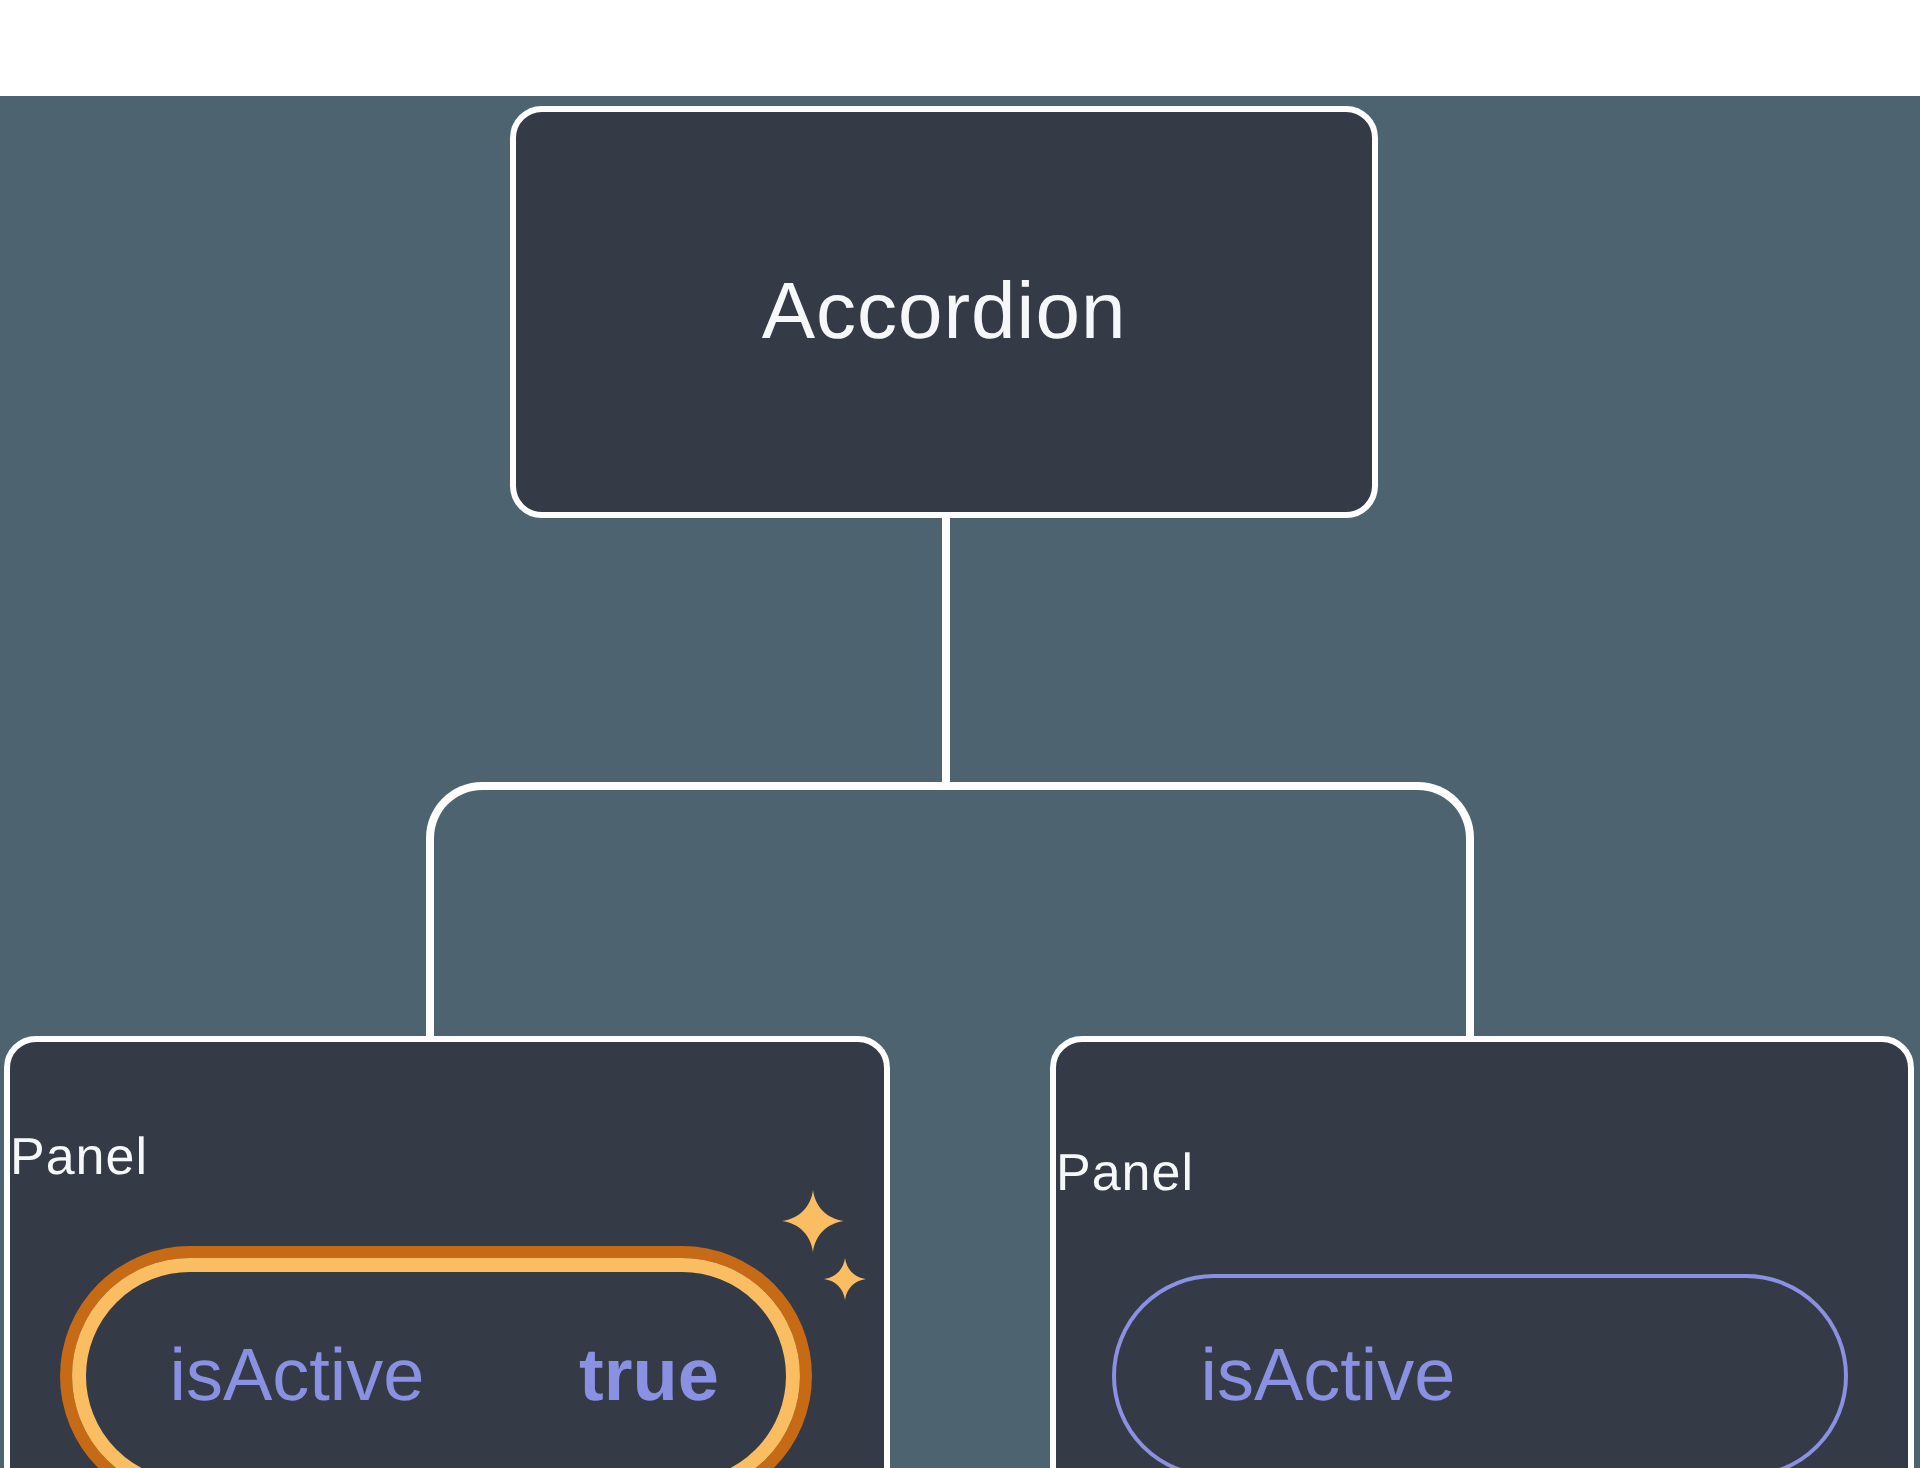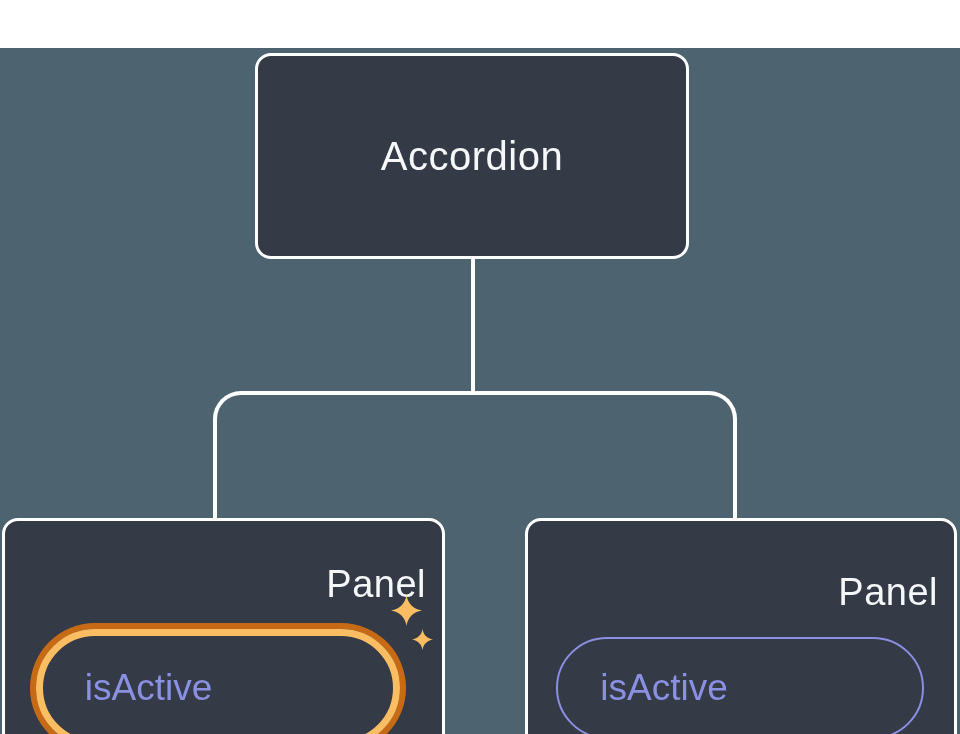--- a/index.html
+++ b/index.html
@@ -60,23 +60,23 @@
     color:var(--text-light);
     font-size:40px;
     font-weight:500;
     letter-spacing:0.5px;
   }
   .node-panel-left{left:2px;top:470px;width:443px;height:261px;}
   .node-panel-right{left:525px;top:470px;width:432px;height:261px;}
   .panel-title{
     position:absolute;
     left:0;right:16px;
-    text-align:right;
+    text-align:left;
     color:var(--text-light);
-    font-size:38px;
+    font-size:26px;
     font-weight:500;
     letter-spacing:0.5px;
   }
   .node-panel-left .panel-title{top:42px;}
   .node-panel-right .panel-title{top:50px;}
   
   .pill{
     position:absolute;
     box-sizing:border-box;
     display:flex;
@@ -133,20 +133,21 @@
 
   <div class="node node-root">
     <span class="node-label">Accordion</span>
   </div>
 
   <div class="node node-panel-left">
     <div class="panel-title">Panel</div>
     <div class="pill pill-active">
       <span class="cell cell-name">isActive</span>
       <span class="divider"></span>
+      <span class="cell cell-value bold">true</span>
     </div>
   </div>
 
   <div class="node node-panel-right">
     <div class="panel-title">Panel</div>
     <div class="pill pill-inactive">
       <span class="cell cell-name">isActive</span>
       <span class="divider"></span>
     </div>
   </div>

